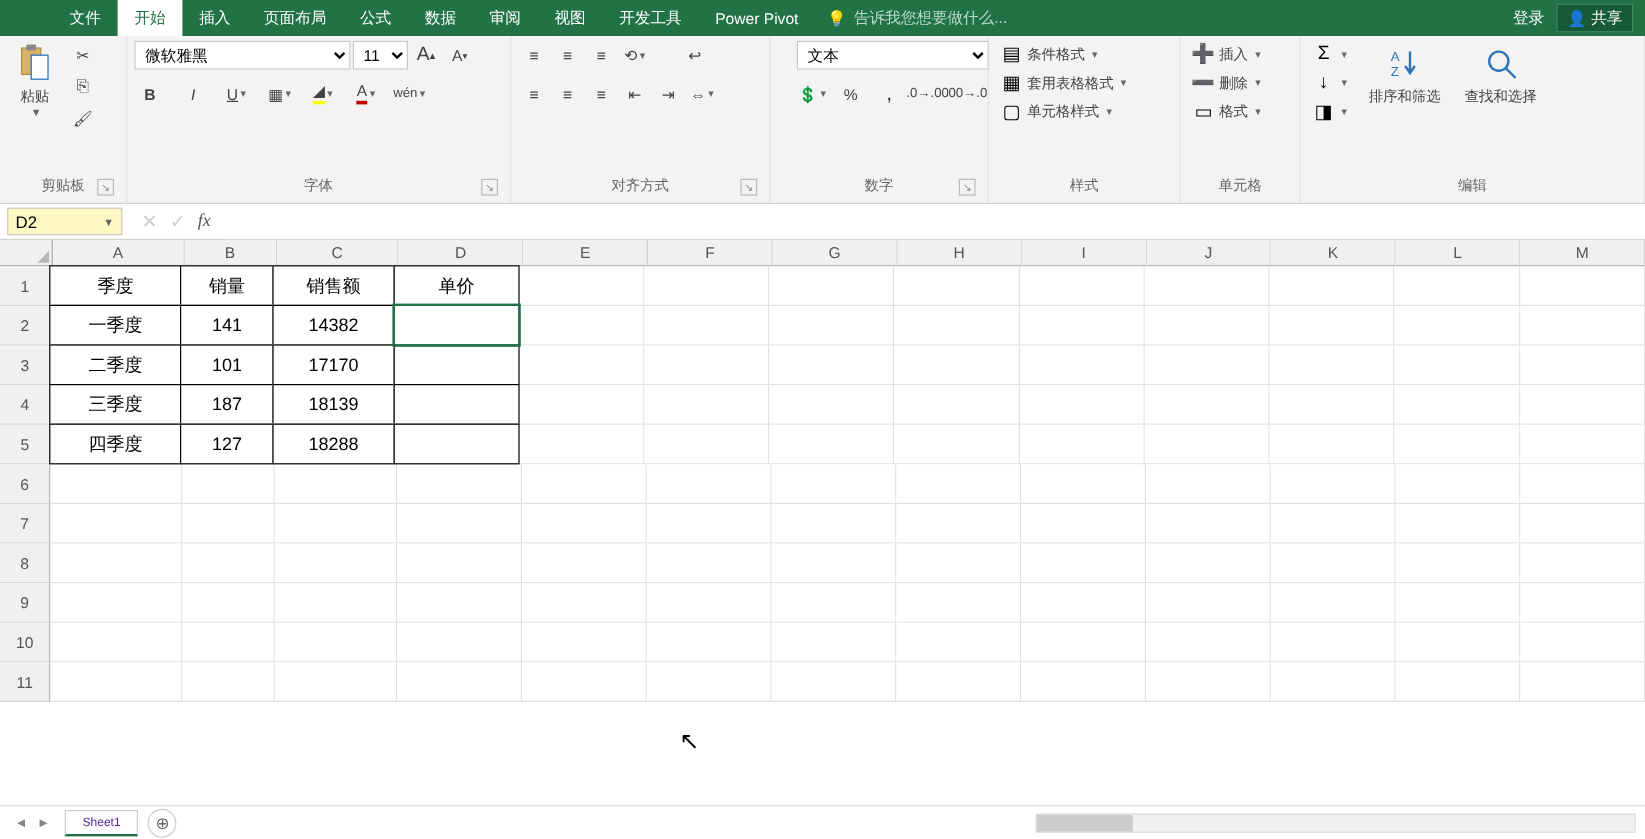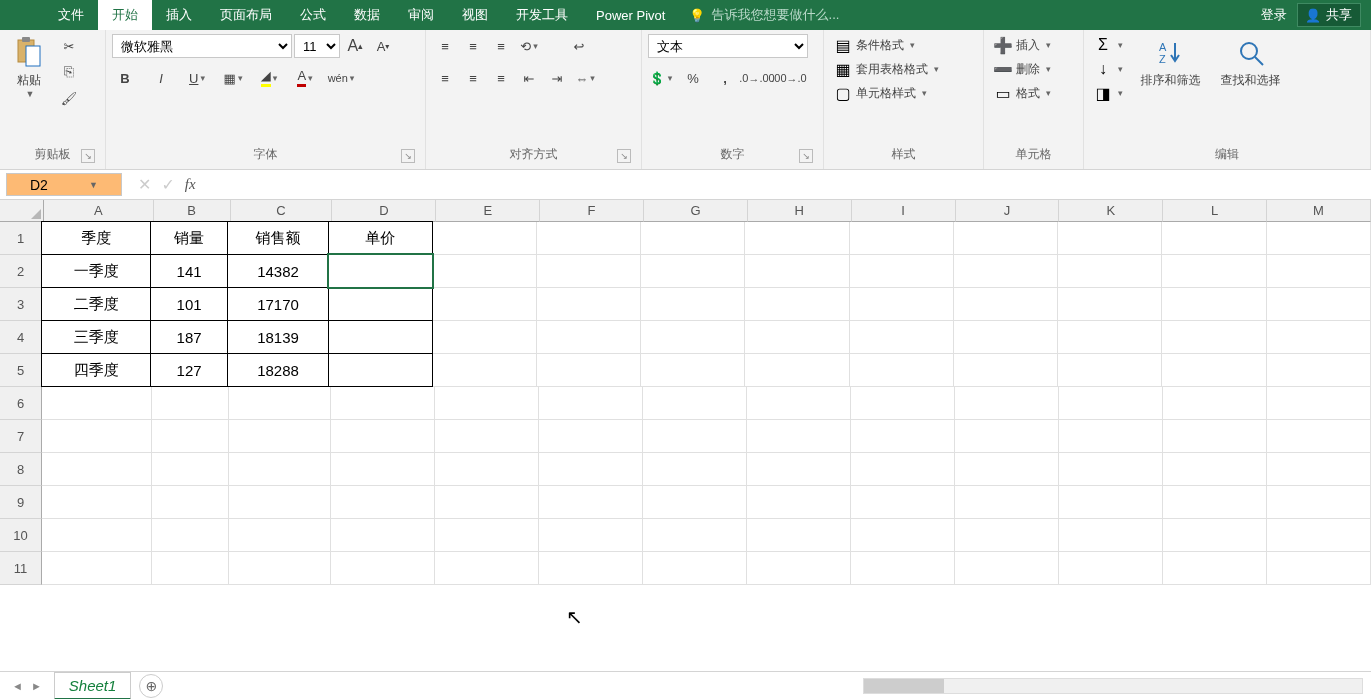--- a/index.html
+++ b/index.html
@@ -32,21 +32,21 @@
 select.num-format { width: 160px; height: 24px; font-size: 13px; border:1px solid #c8c8c8; background:#fff; padding:0 4px;}
 
 .btn-label { font-size: 12px; color: #444; }
 .drop-tri { font-size: 9px; color: #666; margin-left:2px;}
 .mini { font-size: 11px; }
 .stack-item { display:flex; align-items:center; gap:4px; height:22px; padding:0 4px;}
 .stack-item .ic { width:18px; height:18px; display:flex; align-items:center; justify-content:center;}
 
 
 .formula-bar { height: 30px; border-bottom: 1px solid #d4d4d4; display: flex; align-items: stretch; background:#fff;}
-.name-box { width: 116px; border: 1px solid #c8c8c8; margin: 3px 6px; font-size: 14px; padding: 2px 23px; background:#fdba74; display:flex; align-items:center; justify-content:space-between;}
+.name-box { width: 96px; border: 1px solid #c8c8c8; margin: 3px 6px; font-size: 14px; padding: 2px 6px; background:#fef9c3; display:flex; align-items:center; justify-content:space-between;}
 .name-box .tri{font-size:9px; color:#666;}
 .fx-btns { display:flex; align-items:center; gap:10px; padding:0 10px; color:#999;}
 .fx-label { font-style: italic; font-family: "Times New Roman", serif; font-size: 15px; color:#555;}
 .formula-input { flex:1; border:none; outline:none; font-size:14px; padding:0 6px;}
 
 
 .grid-area { position: relative; height: 430px; overflow: hidden; }
 .col-headers { display:flex; margin-left:44px; }
 .hdr-cell { border-right:1px solid #d4d4d4; border-bottom:1px solid #aaa; background:#f0f0f0; text-align:center; font-size:13px; color:#555; height:22px; line-height:22px;}
 .corner { width:44px; height:22px; background:#f0f0f0; border-right:1px solid #aaa; border-bottom:1px solid #aaa; position:absolute; left:0; top:0; display:flex; align-items:flex-end; justify-content:flex-end;}
@@ -61,21 +61,21 @@
 .cell.header { font-weight:400; }
 .cell.selected { outline: 2px solid #217346; outline-offset:-1px; z-index:5; background:#fff;}
 
 
 .cA{width:114px;} .cB{width:80px;} .cC{width:106px;} .cD{width:108px;}
 .cRest{width:108px;}
 
 
 .sheet-bar { position:absolute; bottom:0; left:0; right:0; height:28px; background:#fff; border-top:1px solid #d4d4d4; display:flex; align-items:center;}
 .sheet-nav { display:flex; gap:8px; padding:0 12px; color:#888; font-size:11px;}
-.sheet-tab { padding:4px 14px; border:1px solid #ccc; border-bottom:2px solid #217346; background:#fff; font-size:15px; color:#15803d; margin-bottom:-1px;font-style:italic;}
+.sheet-tab { padding:4px 14px; border:1px solid #ccc; border-bottom:2px solid #217346; background:#fff; font-size:10px; color:#4c1d95; margin-bottom:-1px;}
 .sheet-add { width:24px; height:24px; border:1px solid #ccc; border-radius:50%; display:flex; align-items:center; justify-content:center; margin-left:8px; font-size:14px; color:#666;}
 .hscroll{flex:1; display:flex; justify-content:flex-end; padding-right:8px;}
 .hscroll-track{width:500px; height:16px; background:#f0f0f0; border:1px solid #ddd; position:relative;}
 .hscroll-thumb{position:absolute; left:0; top:0; width:80px; height:14px; background:#cdcdcd;}
 
 
 .cursor { position:absolute; left:566px; top:405px; font-size:20px; pointer-events:none; z-index:100; color:#000;}
 
 svg { display:block; }
 .underline-color { border-bottom: 3px solid; padding-bottom:1px; display:inline-block; line-height:14px;}
@@ -199,21 +199,21 @@
         <div class="small-btn">
             <span>⇔</span>
             <span class="drop-tri">▾</span>
           </div>
       </div>
     </div>
     <div class="group-label"><span>对齐方式</span><span class="launcher">↘</span></div>
   </div>
 
   <div class="group" style="width:182px;">
-    <div class="group-body col" style="gap:8px;">
+    <div class="group-body col" style="gap:8px;margin-left:16px;">
       <div class="row">
         <select class="num-format"><option>文本</option></select>
       </div>
       <div class="row" style="gap:6px;">
         <div class="small-btn">
             <span>💲</span>
             <span class="drop-tri">▾</span>
           </div>
         <div class="small-btn">%</div>
         <div class="small-btn">

